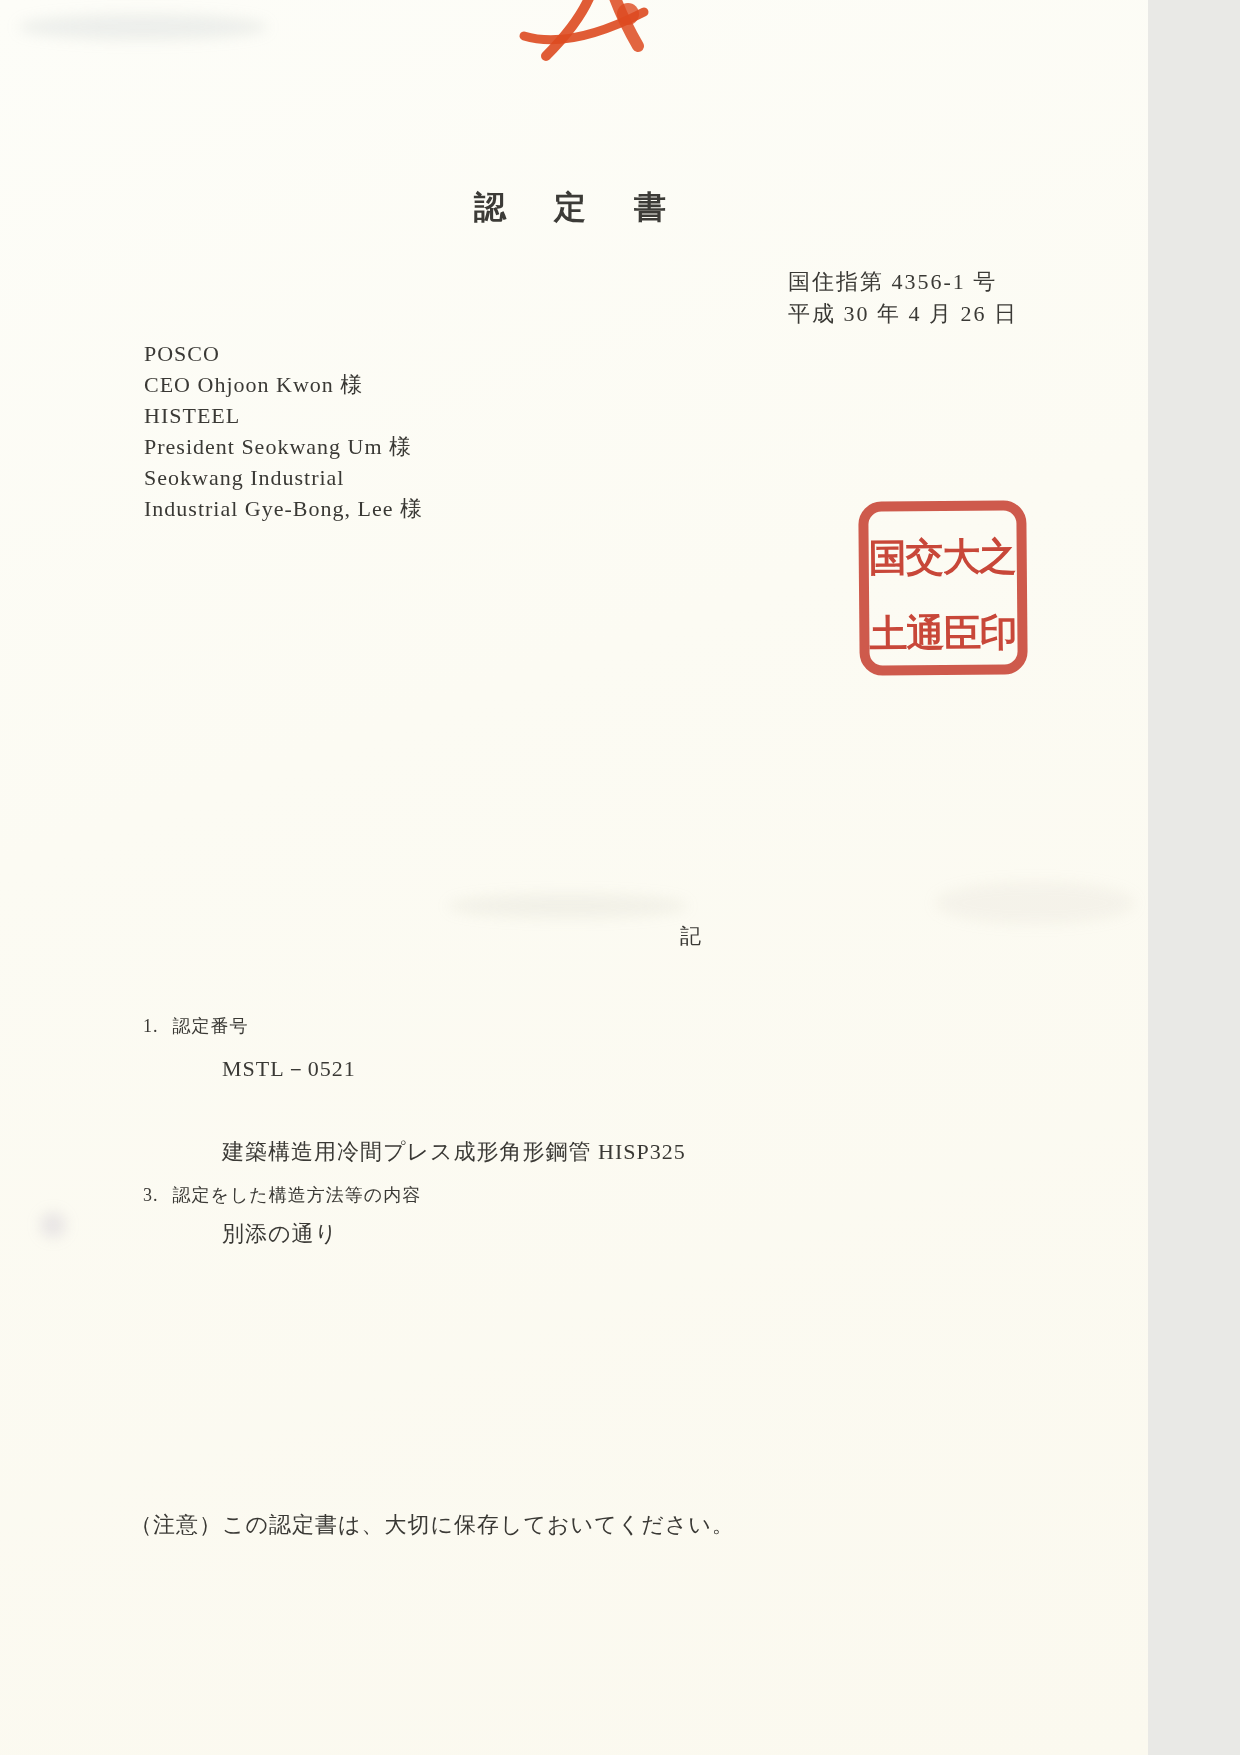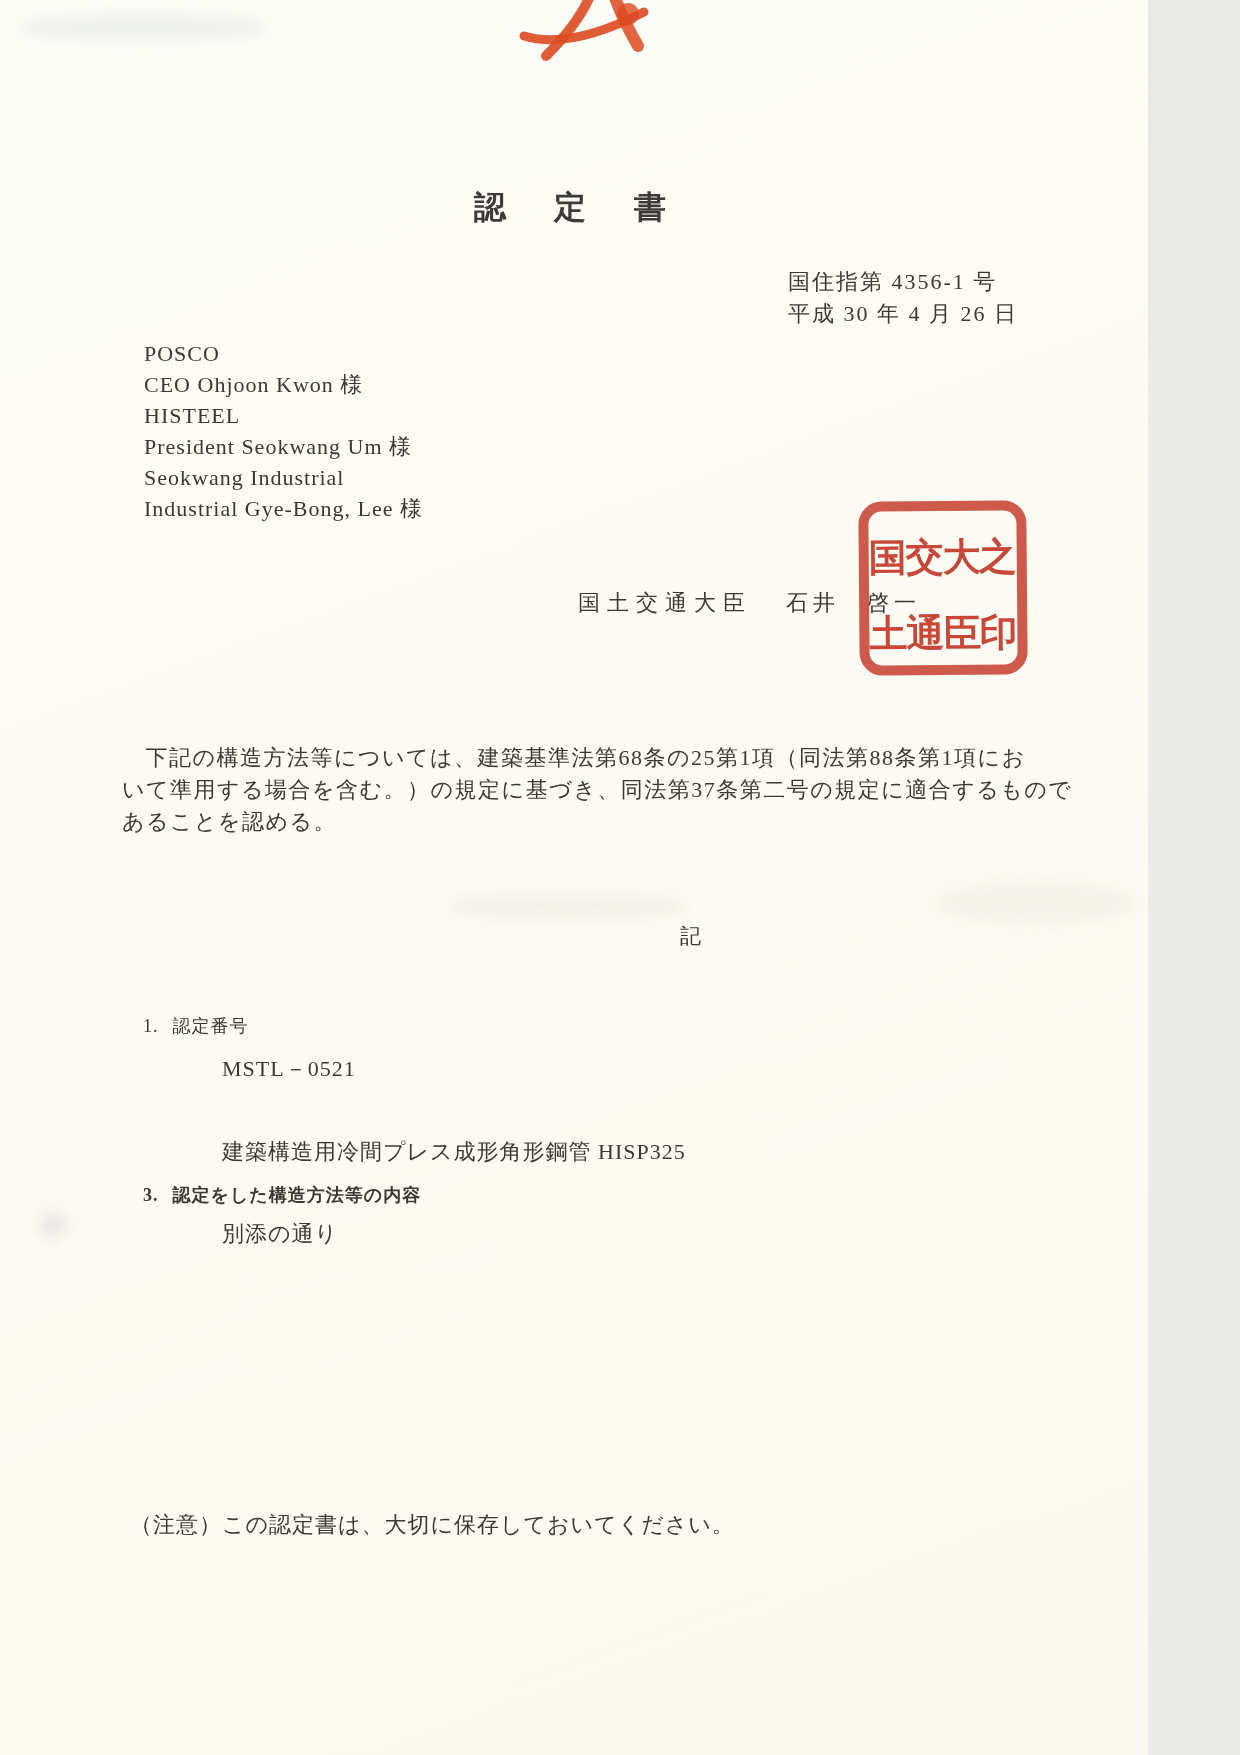--- a/index.html
+++ b/index.html
@@ -51,21 +51,21 @@
   }
   .ki{
     position:absolute;left:680px;top:922px;
     font-size:21px;letter-spacing:1px;
   }
   .item-row{position:absolute;left:143px;font-size:18px;letter-spacing:1px;white-space:nowrap;}
   .item-num{margin-right:14px;}
   .item-value{position:absolute;left:222px;font-size:22px;letter-spacing:1px;white-space:nowrap;}
   .row1{top:1014px;} .val1{top:1054px;}
   .row2{top:1098px;} .val2{top:1137px;}
-  .row3{top:1183px;font-weight:bold;} .val3{top:1219px;text-align:right;}
+  .row3{top:1183px;} .val3{top:1219px;text-align:right;}
   .note{
     position:absolute;left:130px;top:1510px;
     font-size:22px;letter-spacing:1px;white-space:nowrap;
   }
 </style>
 </head>
 <body>
 
 <div class="page">
 
@@ -90,41 +90,33 @@
 
   <div class="addressees">
     <div>POSCO</div>
     <div>CEO Ohjoon Kwon 様</div>
     <div>HISTEEL</div>
     <div>President Seokwang Um 様</div>
     <div>Seokwang Industrial</div>
     <div>Industrial Gye-Bong, Lee 様</div>
   </div>
 
-  <div class="signature">
-    <span class="sig-office">国土交通大臣</span><span class="sig-name">石井　啓一</span>
-  </div>
 
   <svg class="seal" viewBox="0 0 174 180" aria-hidden="true">
     <rect x="8" y="8" width="158" height="164" rx="18" fill="none" stroke="#c4382a" stroke-width="10" opacity="0.9"></rect>
     <text x="32" y="72" font-size="38" text-anchor="middle">国</text>
     <text x="32" y="148" font-size="38" text-anchor="middle">土</text>
     <text x="69" y="72" font-size="38" text-anchor="middle">交</text>
     <text x="69" y="148" font-size="38" text-anchor="middle">通</text>
     <text x="106" y="72" font-size="38" text-anchor="middle">大</text>
     <text x="106" y="148" font-size="38" text-anchor="middle">臣</text>
     <text x="142" y="72" font-size="38" text-anchor="middle">之</text>
     <text x="142" y="148" font-size="38" text-anchor="middle">印</text>
   </svg>
 
-  <div class="body-par">
-    <div>　下記の構造方法等については、建築基準法第68条の25第1項（同法第88条第1項にお</div>
-    <div>いて準用する場合を含む。）の規定に基づき、同法第37条第二号の規定に適合するもので</div>
-    <div>あることを認める。</div>
-  </div>
 
   <div class="ki">記</div>
 
   <div class="item-row row1">
     <span class="item-num">1.</span><span>認定番号</span>
   </div>
   <div class="item-value val1">MSTL－0521</div>
 
   <div class="item-value val2">建築構造用冷間プレス成形角形鋼管 HISP325</div>
 

